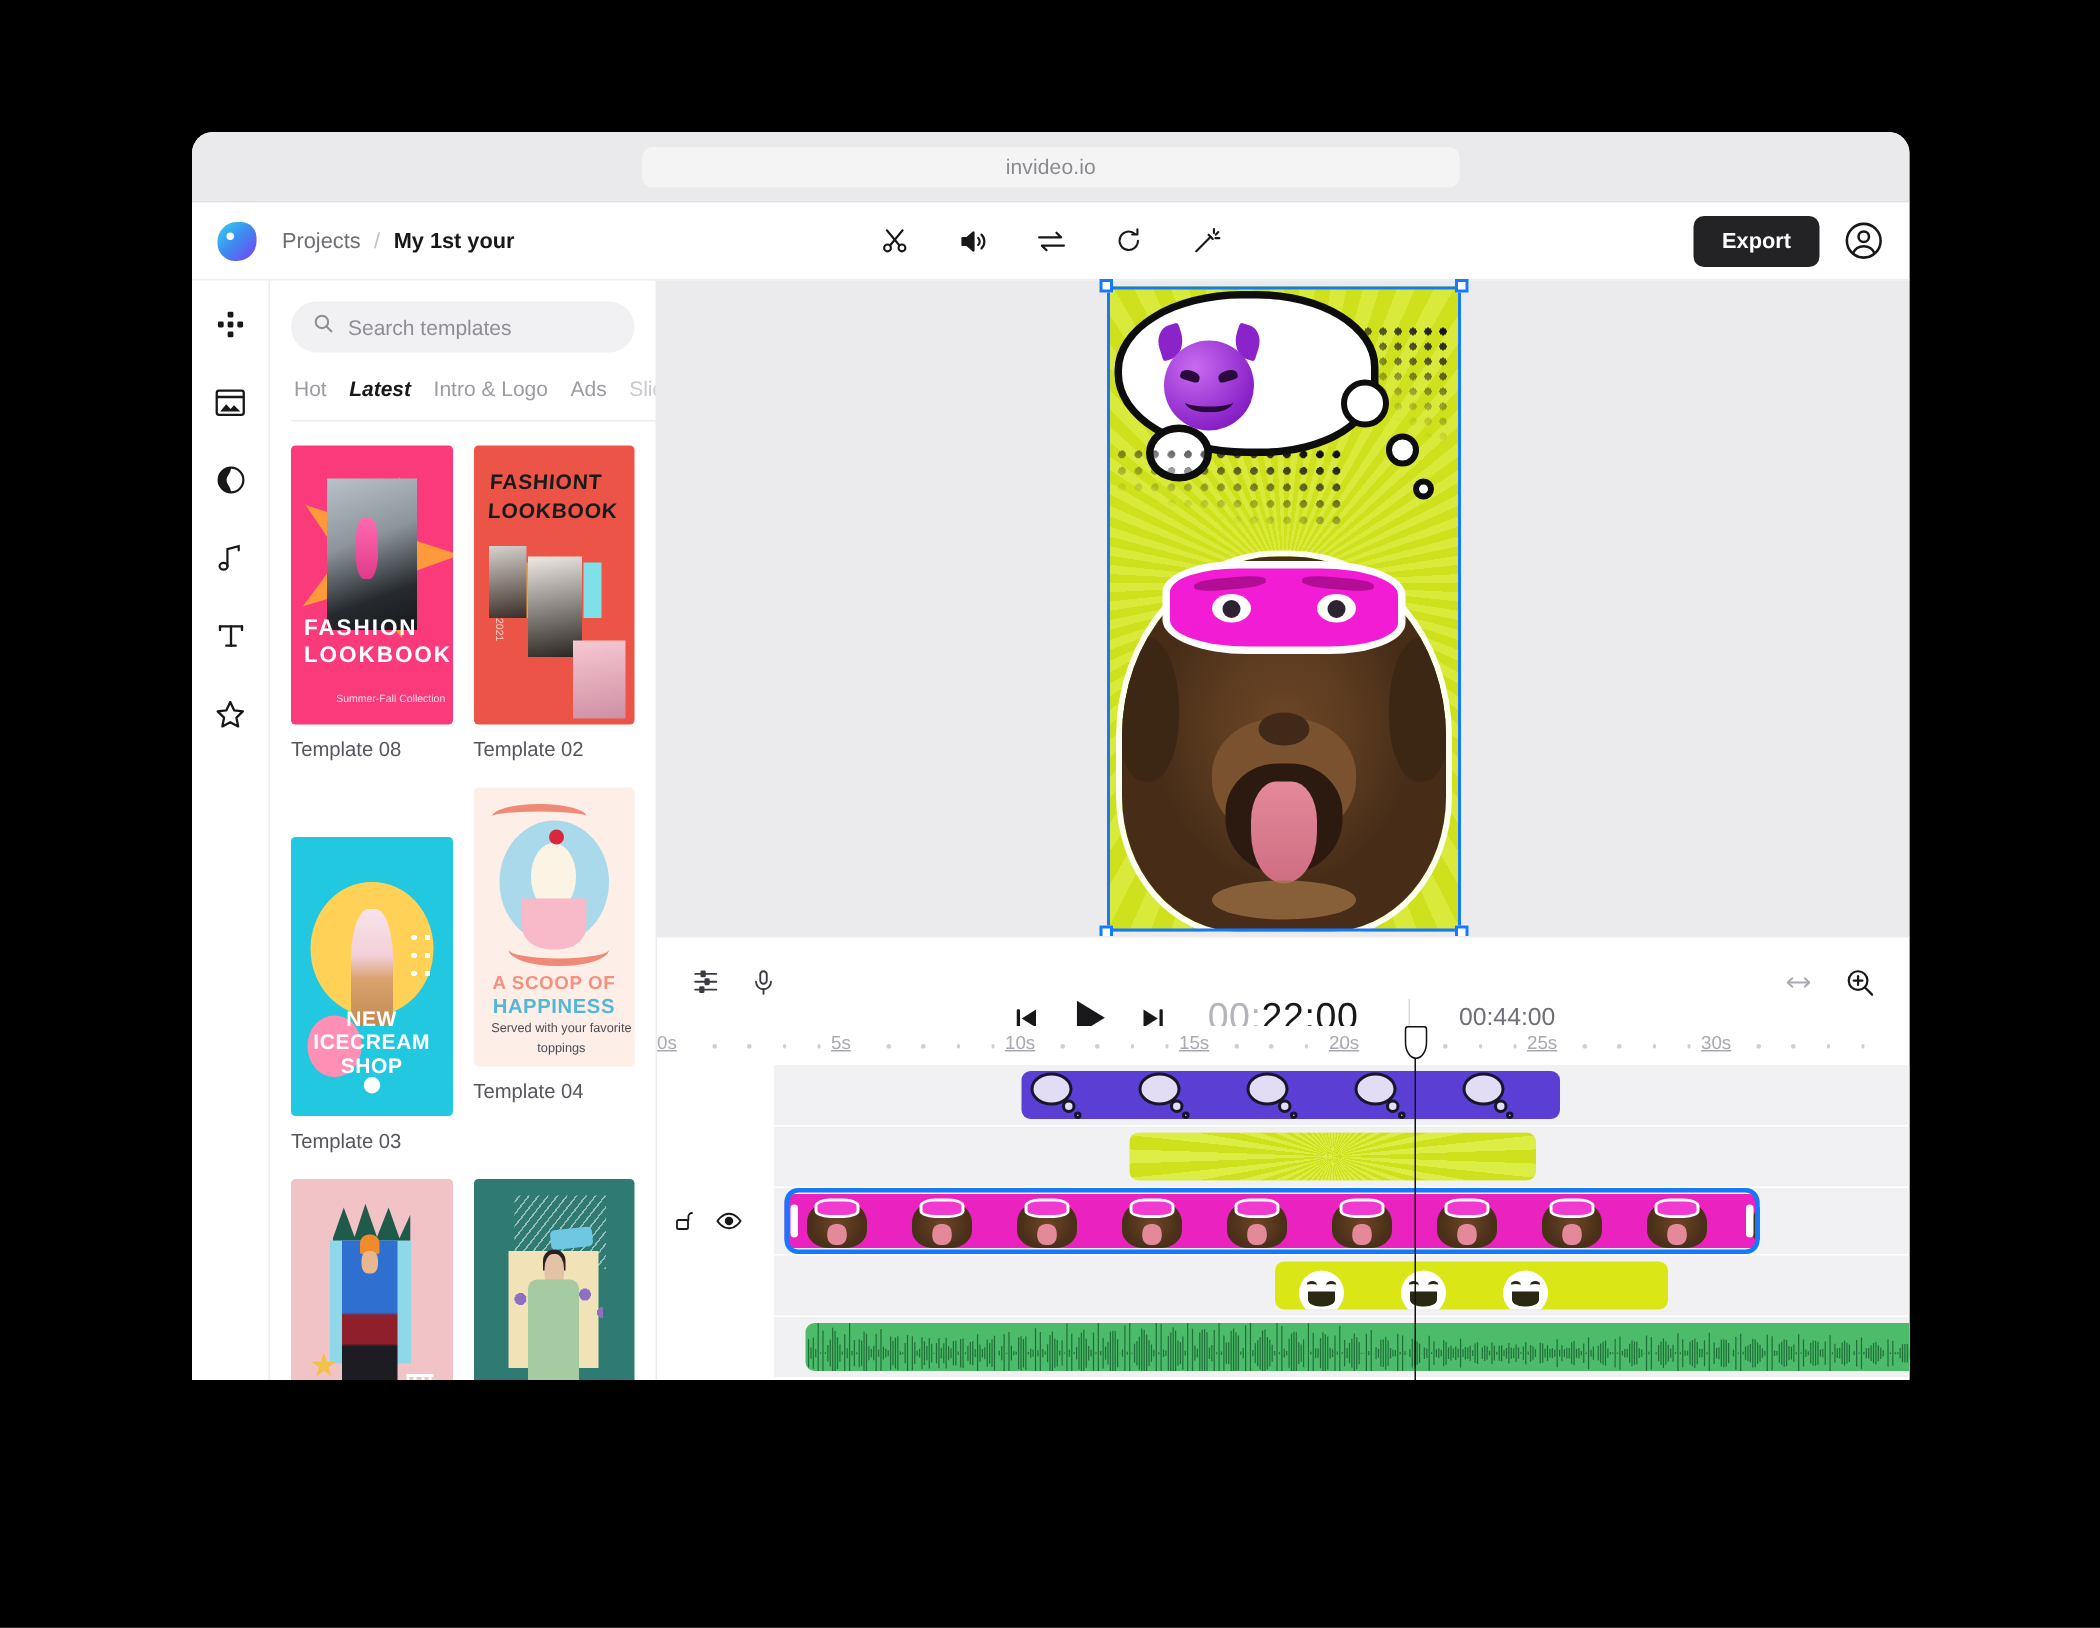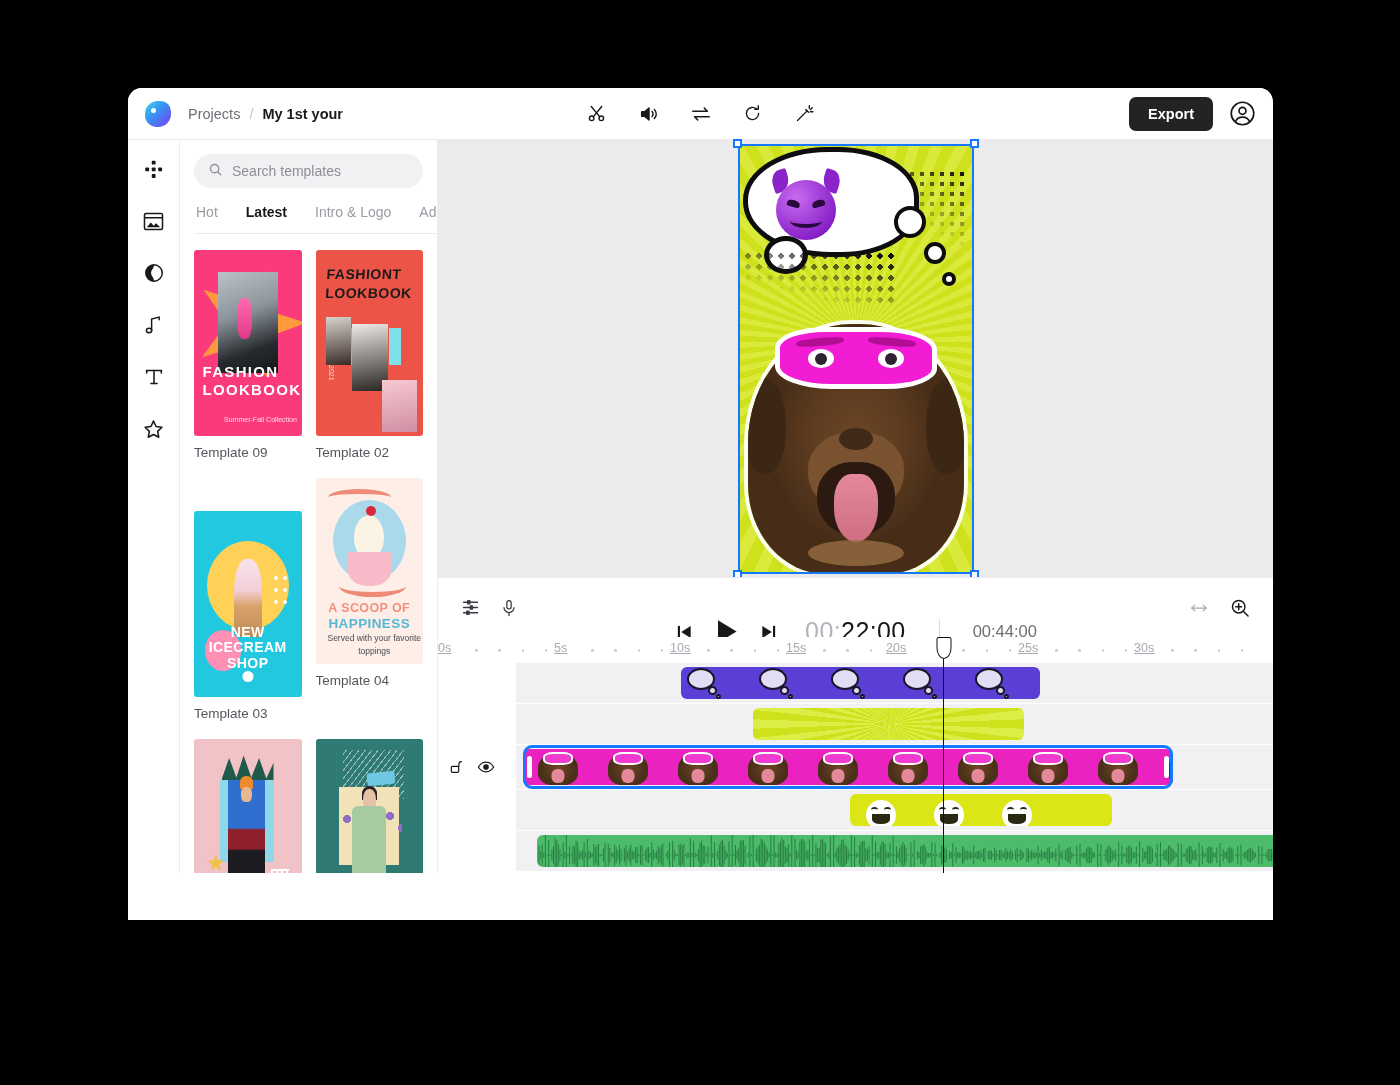--- a/index.html
+++ b/index.html
@@ -89,24 +89,24 @@
   .panel-top { padding:14px 14px 0 14px; }
   .search {
     height:34px; background:#f1f1f3; border-radius:18px;
     display:flex; align-items:center; gap:9px; padding:0 14px;
   }
   .search input {
     border:none; outline:none; background:transparent; font-size:14px;
     color:#6e6e75; font-family:inherit; width:100%;
   }
   .search input::placeholder { color:#8e8e96; }
-  .tabs { display:flex; gap:28px; padding:16px 0 13px 0; overflow:hidden;
+  .tabs { display:flex; gap:15px; padding:16px 0 13px 0; overflow:hidden;
     border-bottom:1px solid #ececee; margin:0 -14px 0 0; padding-left:2px; }
   .tab { font-size:14px; color:#9b9ba3; white-space:nowrap; cursor:pointer; }
-  .tab.active { color:#18181b; font-weight:700; }
+  .tab.active { color:#18181b; font-weight:700;font-style:italic; }
   .tab.faded { color:#c8c8ce; }
 
   .grid {
     flex:1; overflow:hidden; padding:16px 14px 0 14px;
     display:grid; grid-template-columns:1fr 1fr; gap:6px 14px; align-content:start;
   }
   .card { cursor:pointer; }
   .thumb { width:100%; height:186px; border-radius:3px; overflow:hidden; position:relative; }
   .card-label { font-size:13.5px; color:#55555d; padding:9px 0 12px 0; }
 
@@ -386,20 +386,25 @@
   .playhead-head { position:absolute; top:-20px; left:50%; transform:translateX(-50%);
     width:15px; height:22px; background:#fff; border:1.6px solid #111;
     border-radius:2px 2px 50% 50%; }
 </style>
 </head>
 <body>
 
 <div id="root">
   <div class="window">
 
+    <div class="browser-bar">
+      <div class="url-pill">
+        <span>invideo.io</span>
+      </div>
+    </div>
 
     <div class="app-header">
       <div class="logo"></div>
       <div class="crumbs">
         <span class="crumb-projects">Projects</span>
         <span class="crumb-sep">/</span>
         <span class="crumb-current">My 1st your</span>
       </div>
 
       <div class="center-tools">
@@ -522,21 +527,21 @@
 
           <div class="card">
             <div class="thumb t01">
               <div class="star"></div>
                 <div class="photo"></div>
                 <div class="hair"></div>
               <div class="tx"><span>FASHION</span><br>
                 <span>LOOKBOOK</span></div>
               <div class="sub">Summer-Fall Collection</div>
             </div>
-            <div class="card-label">Template 09</div>
+            <div class="card-label">Template 08</div>
           </div>
 
           <div class="card">
             <div class="thumb t02">
               <div class="hd"><span>FASHIONT</span><br>
                 <span>LOOKBOOK</span></div>
               <div class="p3"></div>
                 <div class="p4"></div>
               <div class="p1"></div>
                 <div class="p2"></div>

